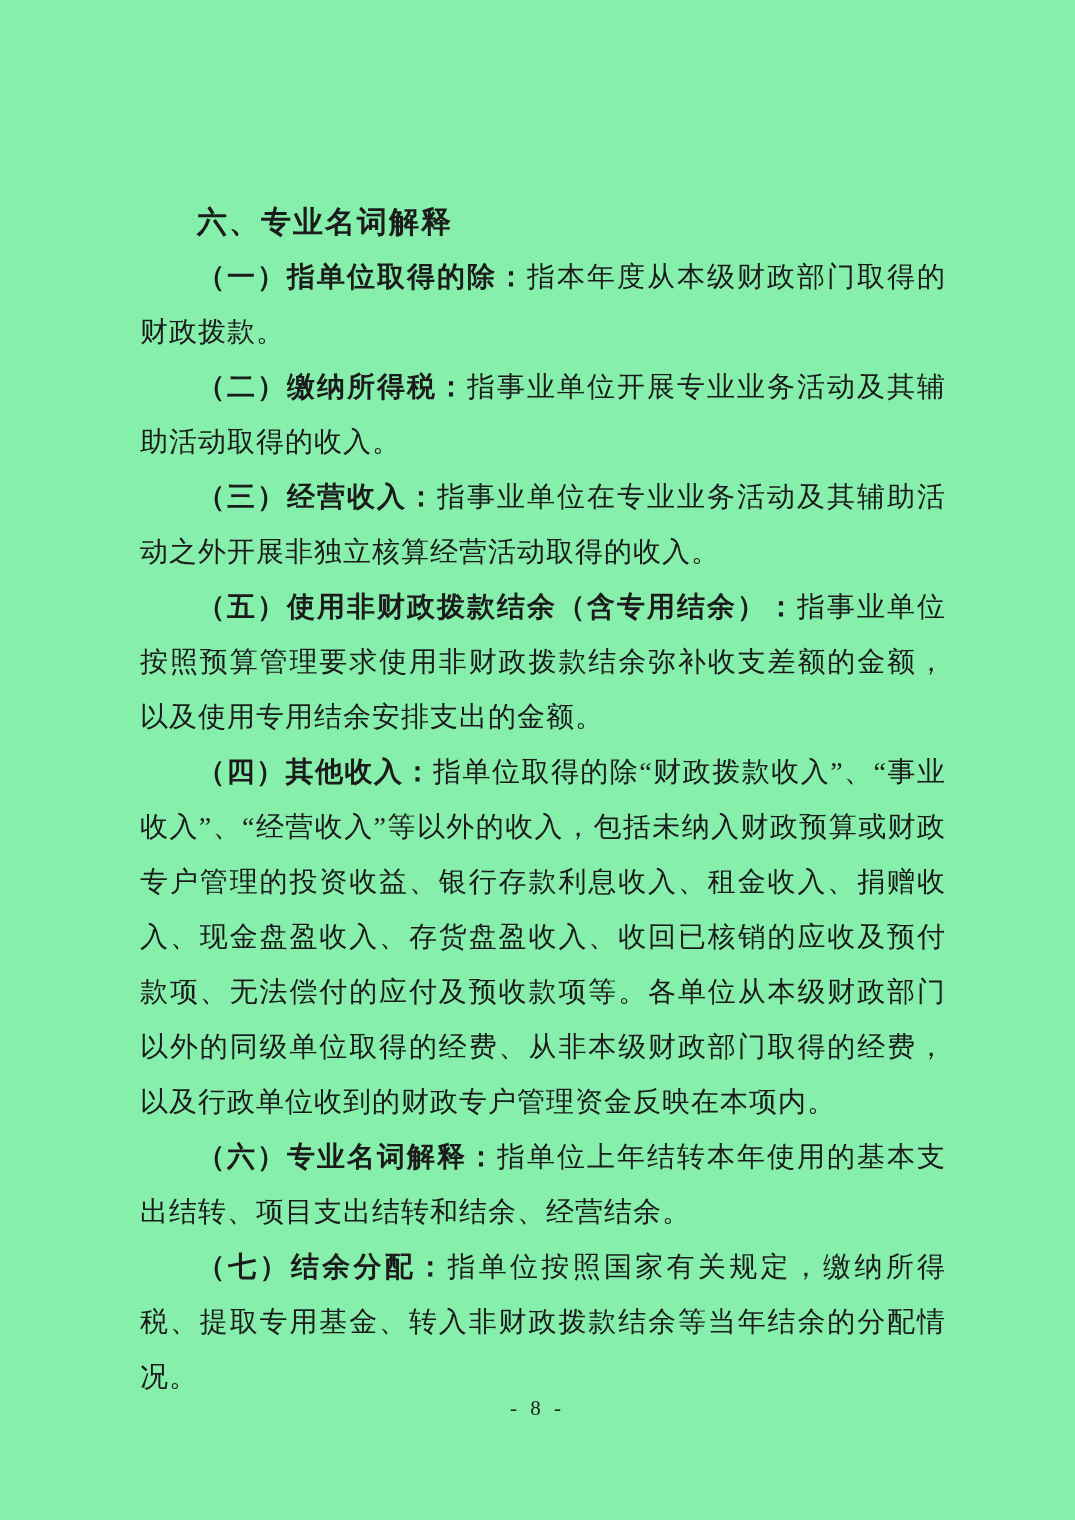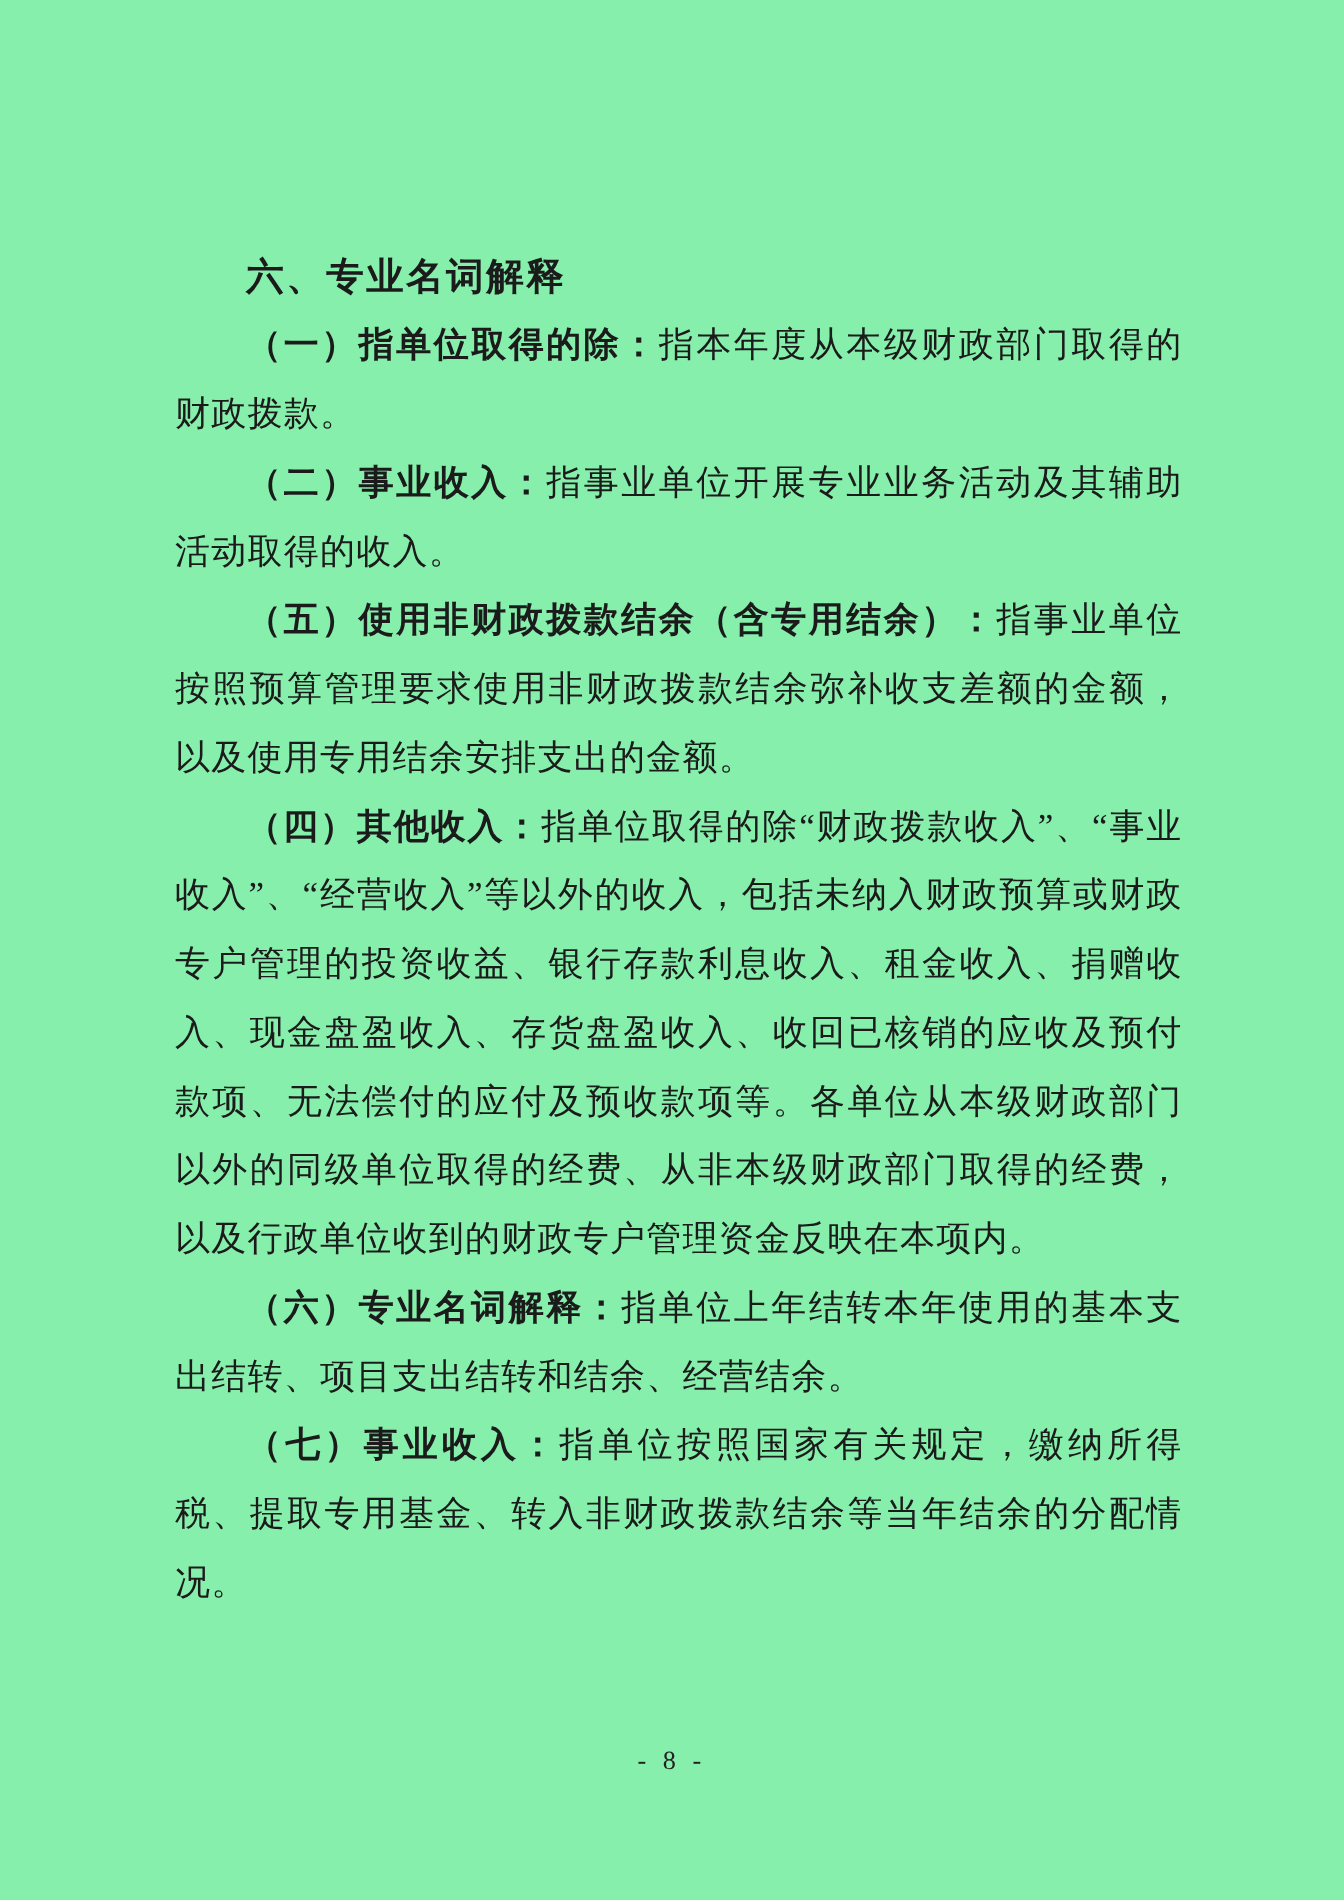--- a/index.html
+++ b/index.html
@@ -52,27 +52,28 @@
 </head>
 <body>
 
 <div class="page">
   <div class="content">
 
     <div class="heading">六、专业名词解释</div>
 
     <p class="para"><span class="term-label">（一）指单位取得的除：</span><span>指本年度从本级财政部门取得的财政拨款。</span></p>
 
-    <p class="para"><span class="term-label">（二）事业收入：</span><span>指事业单位开展专业业务活动及其辅助活动取得的收入。</span></p>
+    <p class="para"><span class="term-label">（二）缴纳所得税：</span><span>指事业单位开展专业业务活动及其辅助活动取得的收入。</span></p>
 
+    <p class="para"><span class="term-label">（三）经营收入：</span><span>指事业单位在专业业务活动及其辅助活动之外开展非独立核算经营活动取得的收入。</span></p>
 
     <p class="para"><span class="term-label">（五）使用非财政拨款结余（含专用结余）：</span><span>指事业单位按照预算管理要求使用非财政拨款结余弥补收支差额的金额，以及使用专用结余安排支出的金额。</span></p>
 
     <p class="para"><span class="term-label">（四）其他收入：</span><span>指单位取得的除“财政拨款收入”、“事业收入”、“经营收入”等以外的收入，包括未纳入财政预算或财政专户管理的投资收益、银行存款利息收入、租金收入、捐赠收入、现金盘盈收入、存货盘盈收入、收回已核销的应收及预付款项、无法偿付的应付及预收款项等。各单位从本级财政部门以外的同级单位取得的经费、从非本级财政部门取得的经费，以及行政单位收到的财政专户管理资金反映在本项内。</span></p>
 
     <p class="para"><span class="term-label">（六）专业名词解释：</span><span>指单位上年结转本年使用的基本支出结转、项目支出结转和结余、经营结余。</span></p>
 
-    <p class="para"><span class="term-label">（七）事业收入：</span><span>指单位按照国家有关规定，缴纳所得税、提取专用基金、转入非财政拨款结余等当年结余的分配情况。</span></p>
+    <p class="para"><span class="term-label">（七）结余分配：</span><span>指单位按照国家有关规定，缴纳所得税、提取专用基金、转入非财政拨款结余等当年结余的分配情况。</span></p>
 
   </div>
 
   <div class="footer">- 8 -</div>
 </div>
 
 </body></html>

